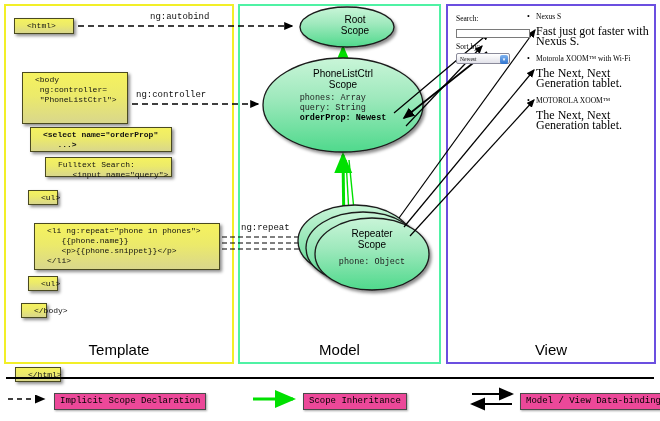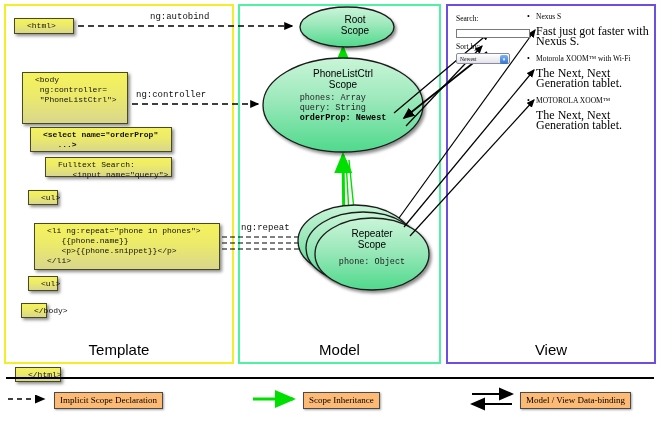--- a/index.html
+++ b/index.html
@@ -172,23 +172,23 @@
   #legend-rule {
     position: absolute;
     left: 6px; top: 377px;
     width: 648px; height: 2px;
     background: #000;
   }
   .legend-item { position: absolute; top: 389px; height: 18px; }
   .legend-box {
     display: inline-block;
     border: 1px solid #4a4a4a;
-    background: #fdba74;
+    background: #ec4899;
     box-shadow: 1px 1px 2px rgba(0,0,0,0.35);
-    font-family: Liberation Serif, serif;
+    font-family: Liberation Mono, monospace;
     font-size: 9px;
     color: #000;
     padding: 2px 5px;
     line-height: 11px;
     white-space: nowrap;
   }
 </style>
 </head>
 <body>
 

